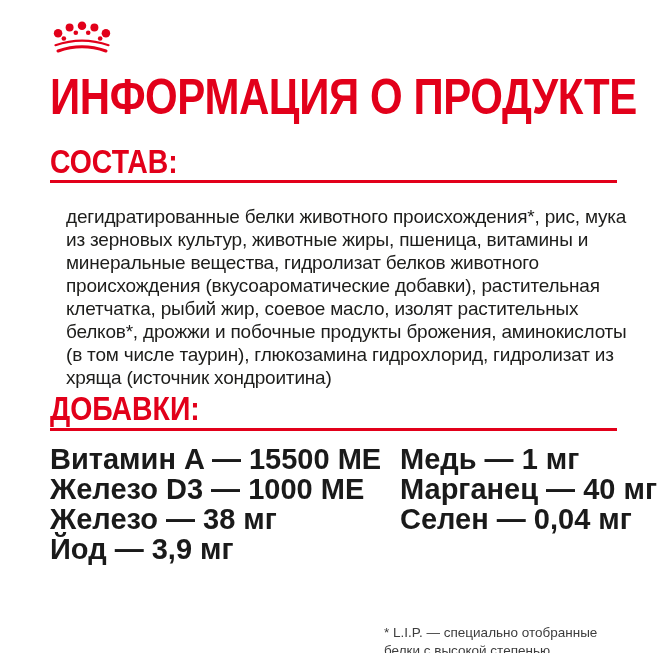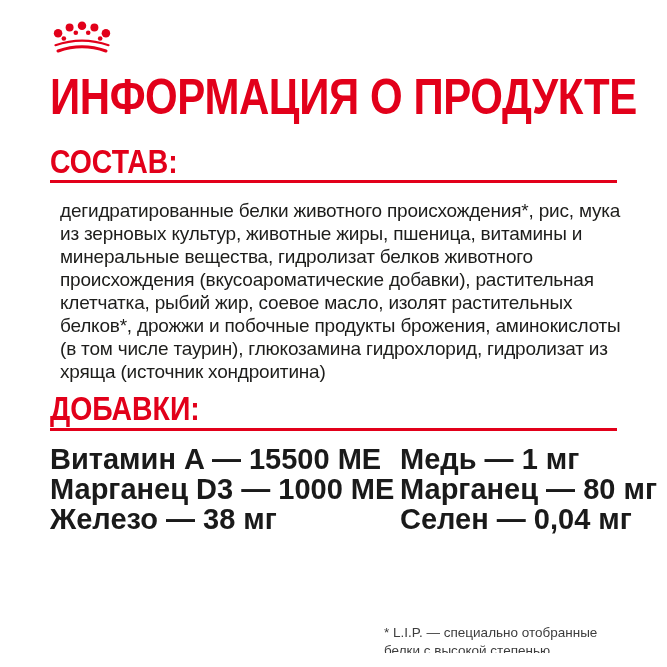--- a/index.html
+++ b/index.html
@@ -29,21 +29,21 @@
   .heading-compo{top:145px;}
   .heading-add{top:392px;}
   .rule{
     position:absolute;left:50px;width:567px;height:3px;
     background:#E2001A;
   }
   .rule-compo{top:180px;}
   .rule-add{top:428px;}
   .compo-text{
     position:absolute;left:50px;top:189px;width:578px;
-    margin:10px;
+    margin:16px;
     font-size:19px;line-height:23px;
     letter-spacing:-0.2px;
     color:#1d1d1b;
   }
   .additives-col{
     position:absolute;top:444px;
     font-size:29px;line-height:30px;font-weight:bold;
     color:#1a1a1a;white-space:nowrap;
   }
   .col-left{left:50px;}
@@ -81,25 +81,26 @@
 
   <h2 class="section-heading heading-compo">СОСТАВ:</h2>
   <div class="rule rule-compo"></div>
   <p class="compo-text">дегидратированные белки животного происхождения*, рис, мука из зерновых культур, животные жиры, пшеница, витамины и минеральные вещества, гидролизат белков животного происхождения (вкусоароматические добавки), растительная клетчатка, рыбий жир, соевое масло, изолят растительных белков*, дрожжи и побочные продукты брожения, аминокислоты (в том числе таурин), глюкозамина гидрохлорид, гидролизат из хряща (источник хондроитина)</p>
 
   <h2 class="section-heading heading-add">ДОБАВКИ:</h2>
   <div class="rule rule-add"></div>
 
   <div class="additives-col col-left">
     <div>Витамин A — 15500 МЕ</div>
-    <div>Марганец D3 — 1000 МЕ</div>
+    <div>Железо D3 — 1000 МЕ</div>
     <div>Железо — 38 мг</div>
+    <div>Йод — 3,9 мг</div>
   </div>
 
   <div class="additives-col col-right">
     <div>Медь — 1 мг</div>
-    <div>Марганец — 80 мг</div>
+    <div>Марганец — 40 мг</div>
     <div>Селен — 0,04 мг</div>
   </div>
 
   <div class="footnote">* L.I.P. — специально отобранные белки с высокой степенью усвояемости.</div>
 
 </div>
 
 </body></html>

